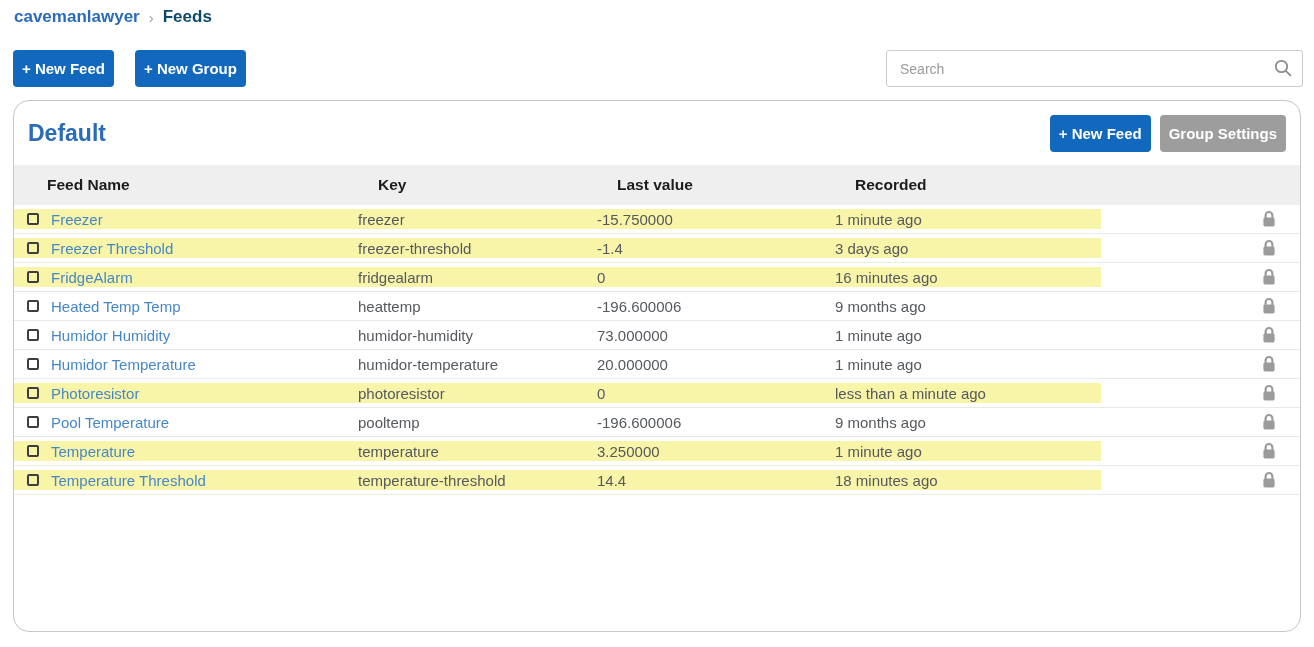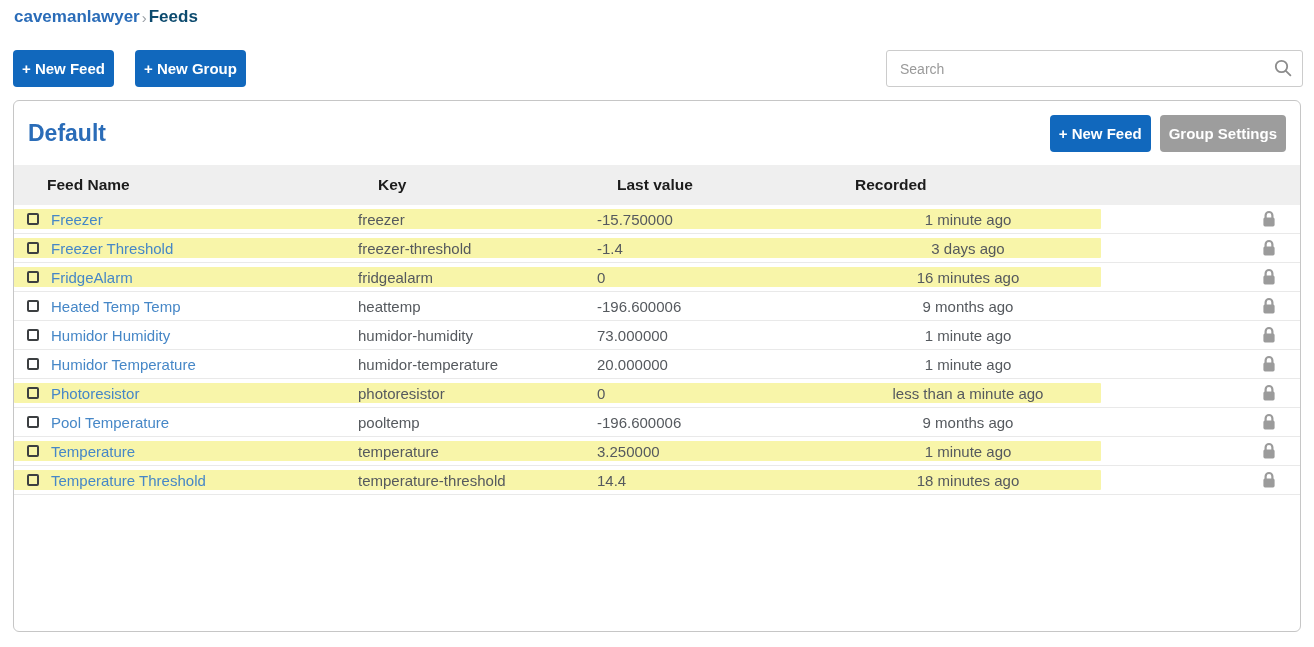--- a/index.html
+++ b/index.html
@@ -9,21 +9,21 @@
     background: #ffffff;
     font-family: "Liberation Sans", sans-serif;
     color: #333;
     position: relative;
     overflow: hidden;
   }
 
   
   .breadcrumb {
     position: absolute; left: 14px; top: 7px;
-    font-size: 17px; display: flex; align-items: center; gap: 2px;
+    font-size: 17px; display: flex; align-items: center; gap: 9px;
   }
   .crumb-link { color: #2a6cb8; font-weight: 700; text-decoration: none; cursor: pointer; }
   .crumb-sep { color: #9aa0a6; font-size: 15px; font-weight: 400; padding-top: 1px; }
   .crumb-current { color: #0c4a6e; font-weight: 700; }
 
   
   .btn {
     display: inline-flex; align-items: center; justify-content: center;
     height: 37px; padding: 0 9px;
     border: none; border-radius: 4px;
@@ -47,21 +47,21 @@
     font-family: "Liberation Sans", sans-serif;
     font-size: 14px; color: #444; outline: none; background: #fff;
   }
   .searchbox input::placeholder { color: #9a9a9a; }
   .search-icon { position: absolute; right: 11px; top: 9px; width: 18px; height: 18px; }
 
   
   .panel {
     position: absolute; left: 13px; top: 100px;
     width: 1288px; height: 532px;
-    border: 1px solid #c6c6c6; border-radius: 6px;
+    border: 1px solid #c6c6c6; border-radius: 16px;
     background: #fff;
     overflow: hidden;
   }
   .panel-header {
     height: 64px; padding: 0 14px;
     display: flex; align-items: center; justify-content: space-between;
   }
   .panel-title { color: #2a6cb8; font-size: 23px; font-weight: 700; }
   .panel-actions { display: flex; gap: 9px; }
 
@@ -93,21 +93,21 @@
   .cell-name { width: 331px; display: flex; align-items: center; gap: 12px; }
   .checkbox {
     width: 12px; height: 12px; flex: 0 0 12px;
     border: 2px solid #3c3f41; border-radius: 2px;
     background: transparent; cursor: pointer;
   }
   .feed-link { color: #4687c7; font-size: 15px; text-decoration: none; cursor: pointer; }
   .muted { color: #55595e; font-size: 15px; }
   .cell-key { width: 239px; }
   .cell-value { width: 238px; }
-  .cell-recorded { flex: 1; text-align: center; }
+  .cell-recorded { flex: 1; }
   .cell-lock {
     flex: 1; display: flex; align-items: center; justify-content: flex-end;
     padding-right: 23px;
   }
 </style>
 </head>
 <body>
 
 <div class="breadcrumb">
   <a class="crumb-link">cavemanlawyer</a>

